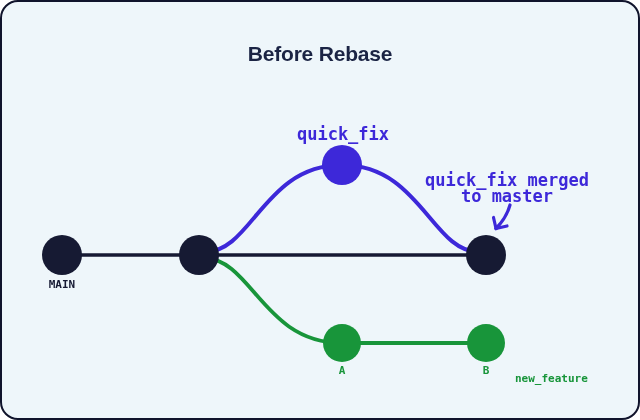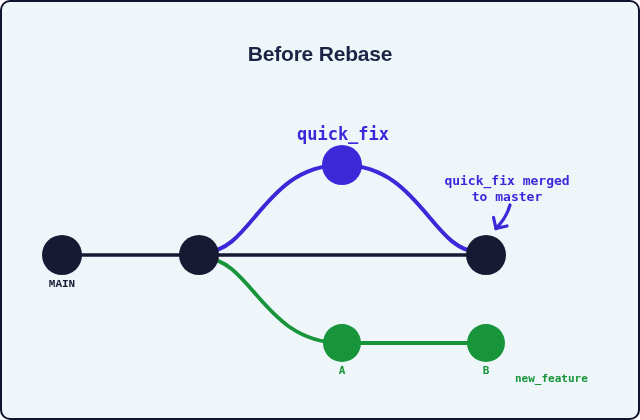--- a/index.html
+++ b/index.html
@@ -1,21 +1,21 @@
 <!DOCTYPE html>
 <html style="--bg: #eef6fa; --border: #10142c; --navy: #161a33; --purple: #3d28d9; --green: #18953a; --title: #1b2444;"><head>
 <meta charset="utf-8">
 <style>
   html,body{margin:0;padding:0;background:#fff;}
   .frame{
     position:relative;
     width:636px;height:416px;
     background:var(--bg,#eef6fa);
     border:2px solid var(--border,#10142c);
-    border-radius:10px;
+    border-radius:18px;
     overflow:hidden;
     font-family:"DejaVu Sans Mono", monospace;
   }
   .page-title{
     position:absolute;
     top:40px;left:0;width:100%;
     text-align:center;
     font-family:"Liberation Sans", sans-serif;
     font-weight:bold;
     font-size:21px;
@@ -30,24 +30,24 @@
   .fill-purple{fill:var(--purple,#3d28d9);}
   .fill-green{fill:var(--green,#18953a);}
   .lbl{
     position:absolute;
     font-weight:bold;
     white-space:nowrap;
   }
   .lbl.center{transform:translateX(-50%);}
   .lbl-purple{color:var(--purple,#3d28d9);}
   .lbl-green{color:var(--green,#18953a);}
-  .lbl-navy{color:var(--navy,#161a33);font-family:Liberation Mono, monospace;}
+  .lbl-navy{color:var(--navy,#161a33);}
   .lbl-quickfix{top:122px;left:341px;font-size:17px;}
   .lbl-main{top:276px;left:60px;font-size:11px;}
-  .lbl-merged{top:171px;left:505px;font-size:13px;line-height:15.5px;text-align:center;}
+  .lbl-merged{top:171px;left:505px;font-size:17px;line-height:15.5px;text-align:center;}
   .lbl-a{top:362px;left:340px;font-size:11px;}
   .lbl-b{top:362px;left:484px;font-size:11px;}
   .lbl-newfeature{top:334px;left:513px;font-size:11px;margin-top:36px;}
 </style>
 </head>
 <body>
 
 <div class="frame">
 
   <div class="page-title">Before Rebase</div>

